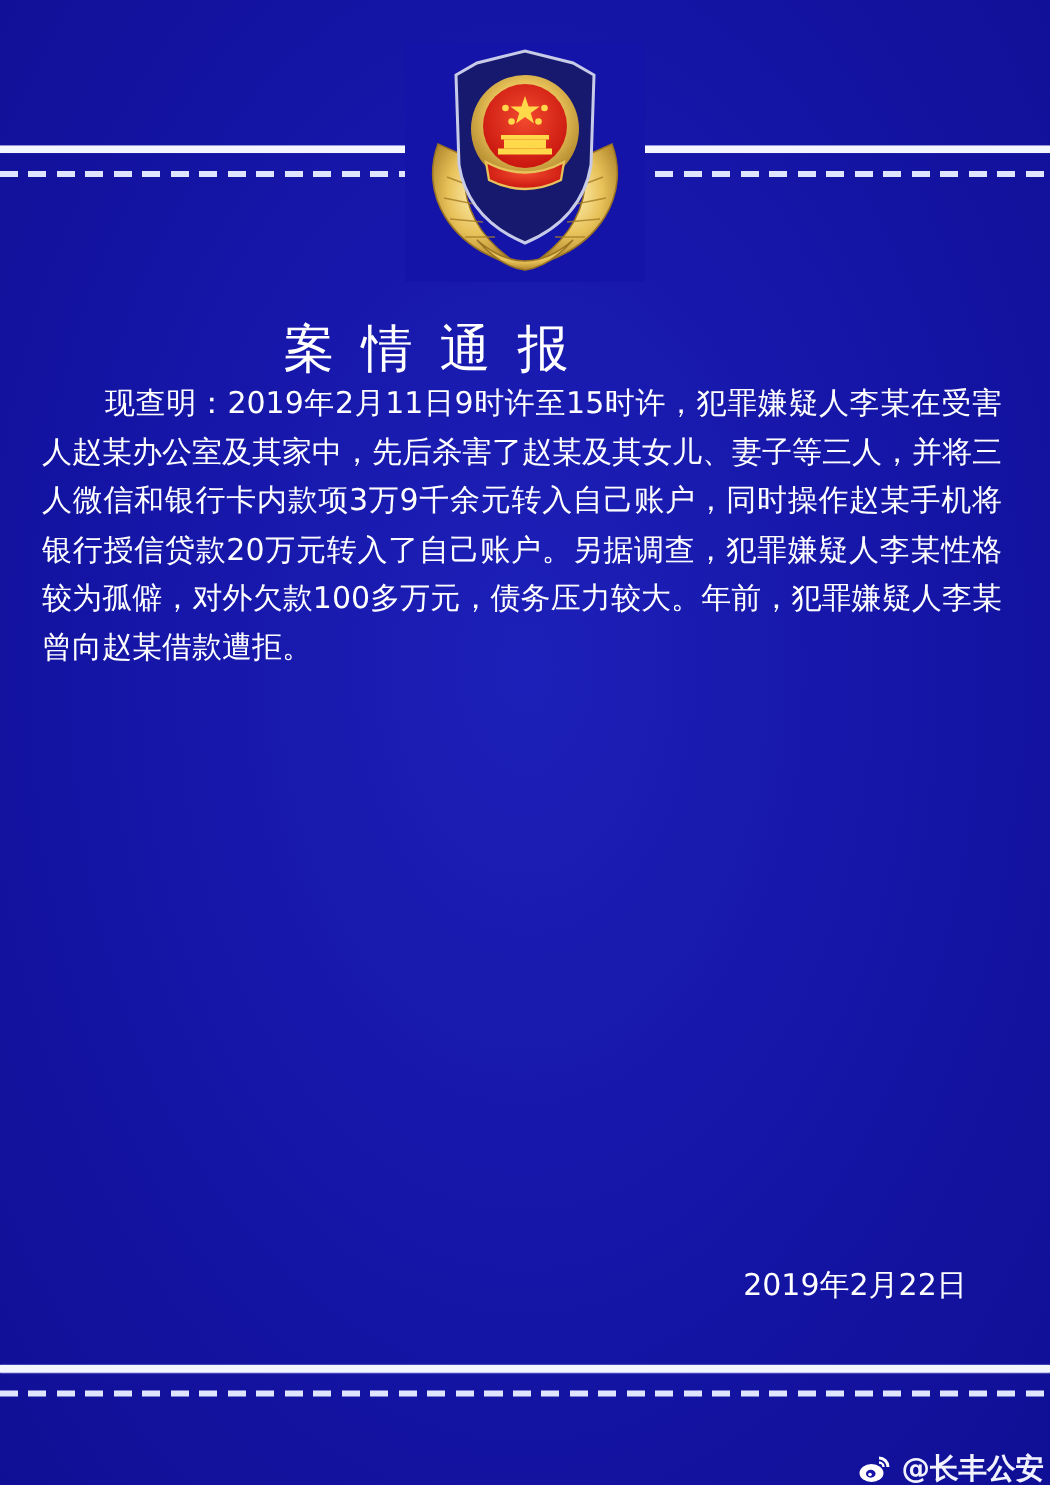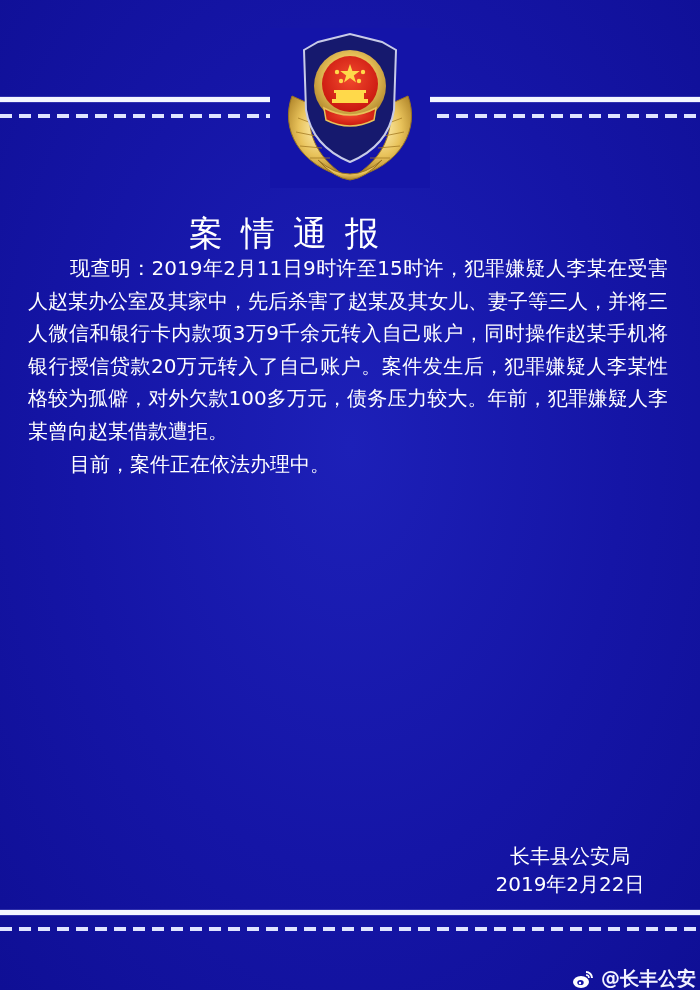--- a/index.html
+++ b/index.html
@@ -112,26 +112,24 @@
     <rect x="66" y="65" width="28" height="6" fill="#ffd94a"></rect>
     <rect x="62" y="71" width="36" height="4" fill="#ffd94a"></rect>
 
     <path d="M54 80 Q80 94 106 80 L104 92 Q80 104 56 92 Z" fill="url(#red)" stroke="#e8c25a" stroke-width="1.5"></path>
   </svg>
 </div>
 
 <h1 class="title">案情通报</h1>
 
 <div class="content">
-  <p>现查明：2019年2月11日9时许至15时许，犯罪嫌疑人李某在受害人赵某办公室及其家中，先后杀害了赵某及其女儿、妻子等三人，并将三人微信和银行卡内款项3万9千余元转入自己账户，同时操作赵某手机将银行授信贷款20万元转入了自己账户。案件发生后，犯罪嫌疑人李某性格较为孤僻，对外欠款100多万元，债务压力较大。年前，犯罪嫌疑人李某曾向赵某借款遭拒。</p>
-  <p class="last">目前，案件正在依法办理中。</p>
+  <p>现查明：2019年2月11日9时许至15时许，犯罪嫌疑人李某在受害人赵某办公室及其家中，先后杀害了赵某及其女儿、妻子等三人，并将三人微信和银行卡内款项3万9千余元转入自己账户，同时操作赵某手机将银行授信贷款20万元转入了自己账户。另据调查，犯罪嫌疑人李某性格较为孤僻，对外欠款100多万元，债务压力较大。年前，犯罪嫌疑人李某曾向赵某借款遭拒。</p>
 </div>
 
 <div class="signature">
-  <div>长丰县公安局</div>
   <div>2019年2月22日</div>
 </div>
 
 <div class="solid-line" id="bottom-solid"></div>
 <div class="dash-line" id="bottom-dash"></div>
 
 <div class="watermark">
   <span class="weibo-icon">
     <svg width="22" height="20" viewBox="0 0 22 20">
       <ellipse cx="9" cy="13" rx="8" ry="6" fill="#ffffff"></ellipse>

